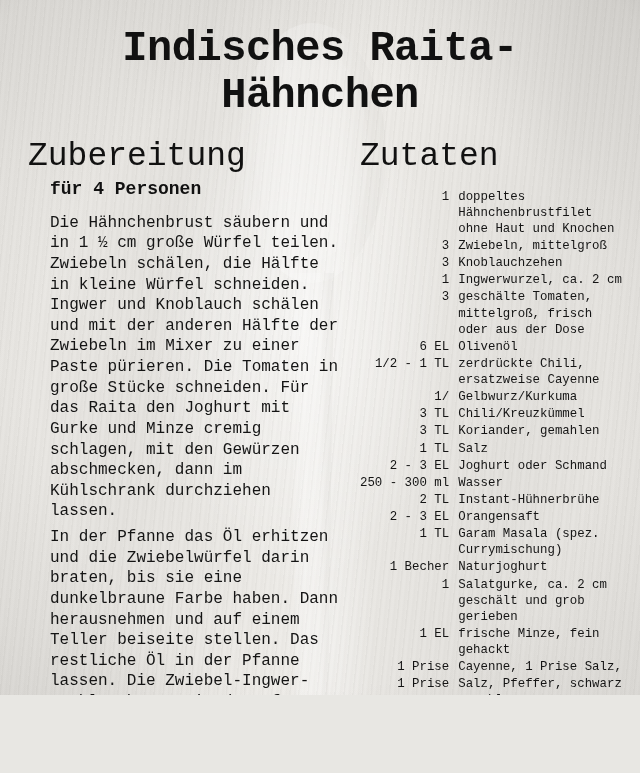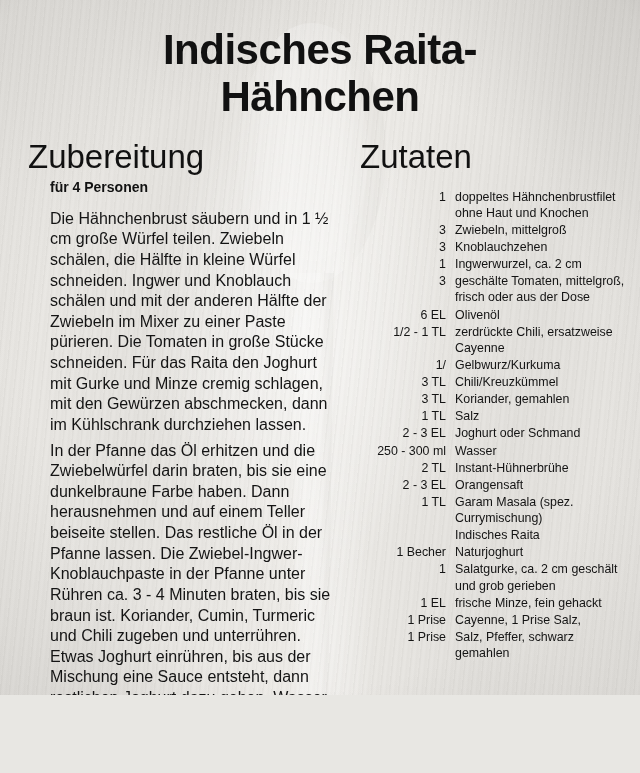--- a/index.html
+++ b/index.html
@@ -16,20 +16,21 @@
   .page {
     position: relative;
     width: 640px;
     height: 695px;
     background:
       radial-gradient(ellipse 190px 330px at 300px 330px, rgba(255,255,255,0.55) 0%, rgba(255,255,255,0.18) 55%, rgba(255,255,255,0) 78%),
       radial-gradient(ellipse 60px 300px at 330px 640px, rgba(255,255,255,0.35) 0%, rgba(255,255,255,0) 75%),
       linear-gradient(100deg, #eceae6 0%, #e4e2de 28%, #edebe7 52%, #e2e0dc 78%, #e9e7e3 100%);
     box-sizing: border-box;
     overflow: hidden;
+    font-family: Liberation Mono, monospace;
   }
   
   .texture {
     position: absolute;
     inset: 0;
     background-image: repeating-linear-gradient(
         96deg,
         rgba(120,118,112,0.055) 0px,
         rgba(120,118,112,0.055) 1px,
         rgba(255,255,255,0.0) 2px,
@@ -89,21 +90,21 @@
   }
   h2.section {
     margin: 0;
     font-size: 33px;
     font-weight: normal;
     color: #111;
     line-height: 1.05;
   }
   .servings {
     margin: 4px 0 0 22px;
-    font-size: 14px;
+    font-size: 18px;
     font-weight: bold;
     color: #111;
   }
   .prep-body {
     margin-top: 14px;
     padding-left: 22px;
     padding-right: 6px;
     font-size: 16px;
     line-height: 1.29;
     color: #141414;
@@ -238,24 +239,20 @@
             </tr>
             <tr>
               <td class="ing-qty">2 - 3 EL</td>
               <td class="ing-name">Orangensaft</td>
             </tr>
             <tr>
               <td class="ing-qty">1 TL</td>
               <td class="ing-name">Garam Masala (spez. Currymischung)</td>
             </tr>
             <tr>
-              <td class="ing-qty"></td>
-              <td class="ing-name">Indisches Raita</td>
-            </tr>
-            <tr>
               <td class="ing-qty">1 Becher</td>
               <td class="ing-name">Naturjoghurt</td>
             </tr>
             <tr>
               <td class="ing-qty">1</td>
               <td class="ing-name">Salatgurke, ca. 2 cm geschält und grob gerieben</td>
             </tr>
             <tr>
               <td class="ing-qty">1 EL</td>
               <td class="ing-name">frische Minze, fein gehackt</td>

